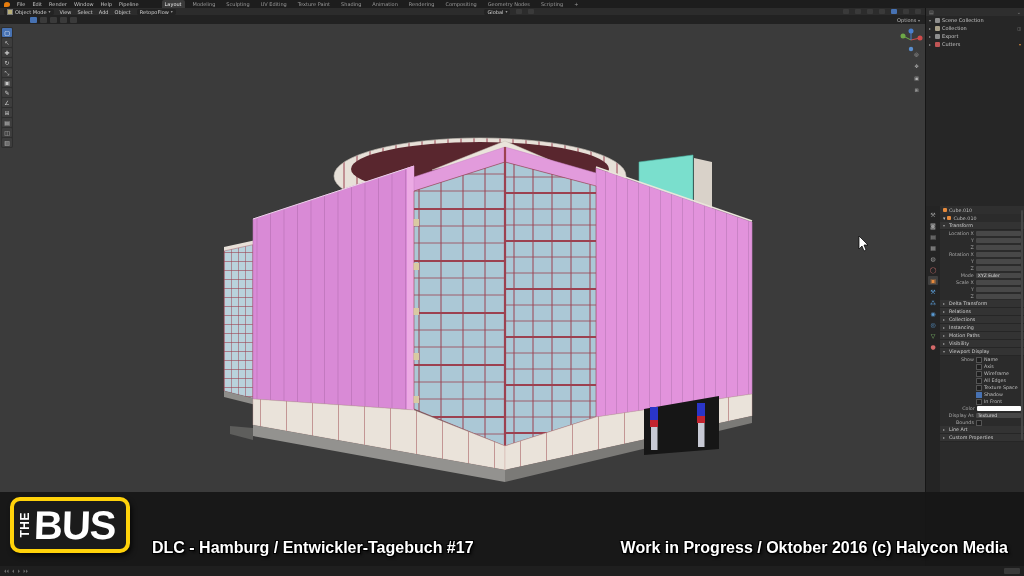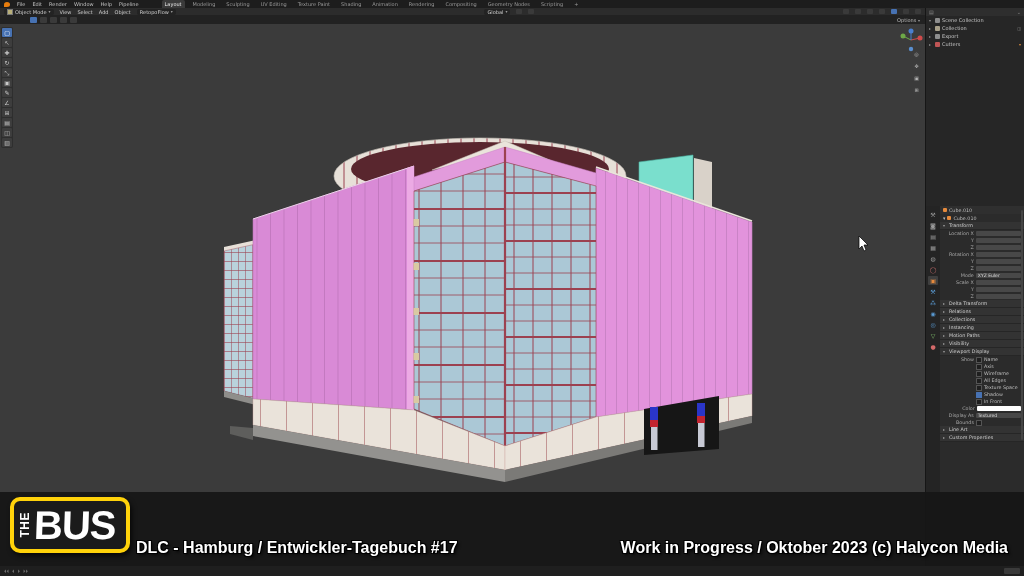--- a/index.html
+++ b/index.html
@@ -65,21 +65,21 @@
   .overlay{position:absolute;left:0;top:492px;width:1024px;height:74px;background:rgba(23,23,23,0.97);z-index:10;}
   .logo{position:absolute;left:10px;top:5px;width:112px;height:48px;border:4px solid var(--logo_yellow);
         border-radius:10px;background:#1b1b1b;display:flex;align-items:center;box-shadow:2px 3px 5px rgba(0,0,0,0.7);}
   .logo-the{writing-mode:vertical-rl;transform:rotate(180deg);font-weight:bold;font-size:12px;color:#fff;
             letter-spacing:0.5px;margin-left:4px;font-family:"Liberation Sans",sans-serif;}
   .logo-bus{font-weight:bold;font-size:40px;color:#fff;font-family:"Liberation Sans",sans-serif;
             letter-spacing:-1px;transform:skewX(-2deg);margin-left:2px;}
   .caption{position:absolute;top:47px;font-family:"Liberation Sans",sans-serif;font-weight:bold;font-size:16px;
            color:var(--caption_white);white-space:nowrap;
            text-shadow:1px 1px 0 #000,-1px -1px 0 #000,1px -1px 0 #000,-1px 1px 0 #000,2px 2px 3px rgba(0,0,0,.8);}
-  .caption.left{left:136px;}
+  .caption.left{left:152px;}
   .caption.right{right:16px;}
   
   .statusbar{position:absolute;left:0;top:566px;width:1024px;height:10px;background:#1f1f1f;z-index:9;
              display:flex;align-items:center;font-size:5px;color:#6e6e6e;gap:3px;padding:0 4px;box-sizing:border-box;}
   .sb-right{margin-left:auto;width:16px;height:6px;background:#3a3a3a;border-radius:1px;}
   .cursor{position:absolute;left:858px;top:236px;z-index:8;}
 </style>
 </head>
 <body>
 
@@ -472,21 +472,21 @@
   <svg class="cursor" width="12" height="16" viewBox="0 0 12 16">
     <polygon points="1,0 1,13 4,10 6,15 8,14 6,9 10,9" fill="#ffffff" stroke="#000" stroke-width="0.7"></polygon>
   </svg>
 
   <div class="overlay">
     <div class="logo">
       <span class="logo-the">THE</span>
       <span class="logo-bus">BUS</span>
     </div>
     <div class="caption left">DLC - Hamburg / Entwickler-Tagebuch #17</div>
-    <div class="caption right">Work in Progress / Oktober 2023  (c) Halycon Media</div>
+    <div class="caption right">Work in Progress / Oktober 2016  (c) Halycon Media</div>
   </div>
 
   <div class="statusbar">
     <span>⏴⏴</span>
     <span>⏴</span>
     <span>⏵</span>
     <span>⏵⏵</span>
     <div class="sb-right"></div>
   </div>
 

